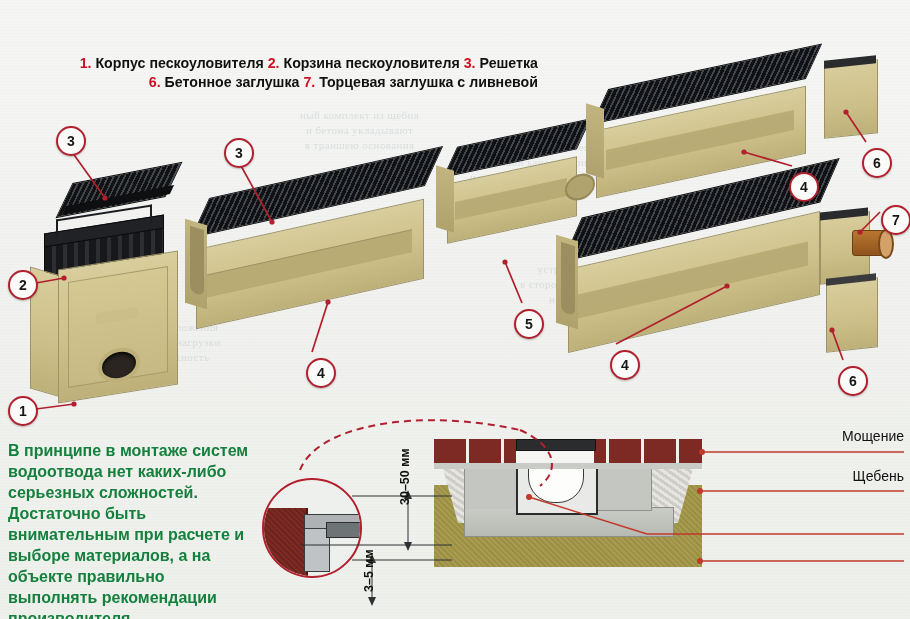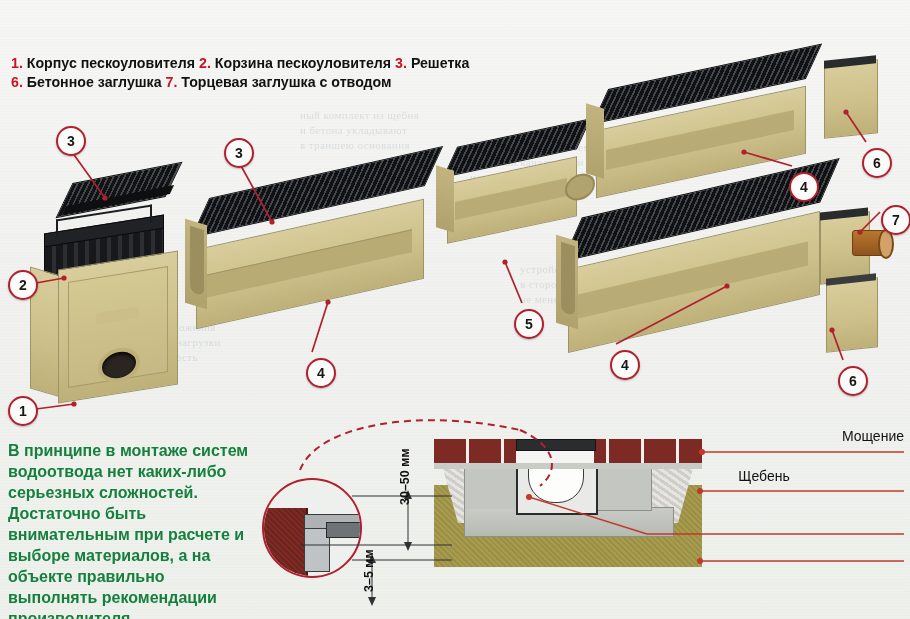--- a/index.html
+++ b/index.html
@@ -14,39 +14,40 @@
   .paper{
     position:absolute;inset:0;
     background:
       repeating-linear-gradient(0deg,rgba(0,0,0,.012) 0 1px,rgba(0,0,0,0) 1px 3px),
       linear-gradient(180deg,#f6f7f4 0%,#f1f2ef 45%,#eef0ec 100%);
   }
   .ghost{
     position:absolute;color:#9aa6b4;opacity:.28;font-size:11px;line-height:15px;
     letter-spacing:.4px;white-space:pre;pointer-events:none;
     font-family:"Liberation Serif","DejaVu Serif",serif;
+    text-align:center;
   }
 
   
   .header{
     position:absolute;left:0;top:0;width:910px;height:48px;
     background:linear-gradient(180deg,#cfd3c4 0%,#c8ccbd 60%,#c3c8b8 100%);
   }
   .header .accent{
     position:absolute;left:0;top:0;width:14px;height:48px;
     background:linear-gradient(180deg,#7d9b2f 0%,#6f8c27 100%);
   }
   .header h1{
     position:absolute;left:24px;top:2px;margin:0;
     font-size:31px;font-weight:400;color:#18181a;letter-spacing:-.2px;
     font-family:"DejaVu Sans","Liberation Sans",sans-serif;
   }
 
   
-  .legend{position:absolute;left:11px;top:54px;width:520px;}
+  .legend{position:absolute;left:18px;top:54px;width:520px;text-align:right;}
   .legend .ln{font-size:14.2px;font-weight:bold;color:#111;line-height:19px;white-space:nowrap;}
   .legend .num{color:#cc1122;}
 
   
   .stage{position:absolute;left:0;top:112px;width:910px;height:310px;}
 
   
   .sand{
     background:linear-gradient(180deg,#d8cd9c 0%,#cdc08a 55%,#bdb079 100%);
     border:1px solid #9d9366;
@@ -105,21 +106,21 @@
       <span>Корпус пескоуловителя</span>
       <span class="num">2.</span>
       <span>Корзина пескоуловителя</span>
       <span class="num">3.</span>
       <span>Решетка</span>
     </div>
     <div class="ln">
       <span class="num">6.</span>
       <span>Бетонное заглушка</span>
       <span class="num">7.</span>
-      <span>Торцевая заглушка с отводом</span>
+      <span>Торцевая заглушка с ливневой</span>
     </div>
   </div>
 
   <div class="stage">
 
     <div style="position:absolute;left:64px;top:62px;width:108px;height:30px;
          transform:skewY(-11deg) skewX(-28deg);
          background:repeating-linear-gradient(90deg,#111214 0 4px,#43464b 4px 6px);border:1px solid #0a0b0c;"></div>
     <div style="position:absolute;left:64px;top:84px;width:108px;height:8px;
          transform:skewY(-11deg) skewX(-28deg);background:#0e0f11;"></div>
@@ -253,21 +254,21 @@
          background:repeating-linear-gradient(45deg,#7e2a24 0 2px,#6d231e 2px 4px);border-right:2px solid #4b1713;"></div>
     <div style="position:absolute;left:40px;top:34px;width:58px;height:16px;
          background:#aeb2b4;border:1.5px solid #3a3b3c;"></div>
     <div style="position:absolute;left:40px;top:48px;width:24px;height:42px;
          background:#bfc3c5;border:1.5px solid #3a3b3c;"></div>
     <div style="position:absolute;left:62px;top:42px;width:36px;height:14px;
          background:#6e7376;border:1.5px solid #2c2d2e;"></div>
   </div>
 
   <div class="slab" style="left:624px;top:428px;width:280px;">Мощение</div>
-  <div class="slab" style="left:624px;top:468px;width:280px;text-align:center;">Щебень</div>
+  <div class="slab" style="left:624px;top:468px;width:280px;">Щебень</div>
 
   <div class="dim" style="left:398px;top:505px;">30–50 мм</div>
   <div class="dim" style="left:362px;top:592px;">3–5 мм</div>
 
   <svg class="leaders" viewBox="0 0 910 619">
     <g stroke="#b21f2d" stroke-width="1.7" fill="none">
       <path d="M72,152 L105,198"></path>
       <path d="M240,164 L272,222"></path>
       <path d="M36,283 L64,278"></path>
       <path d="M36,409 L74,404"></path>

